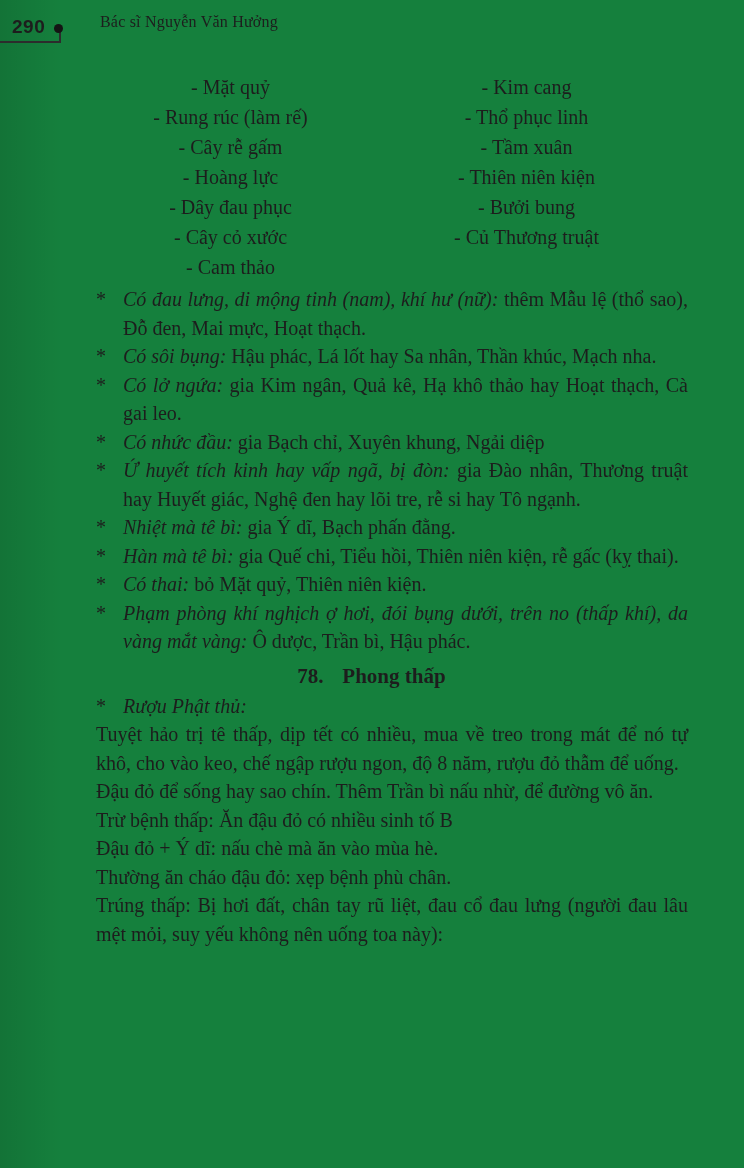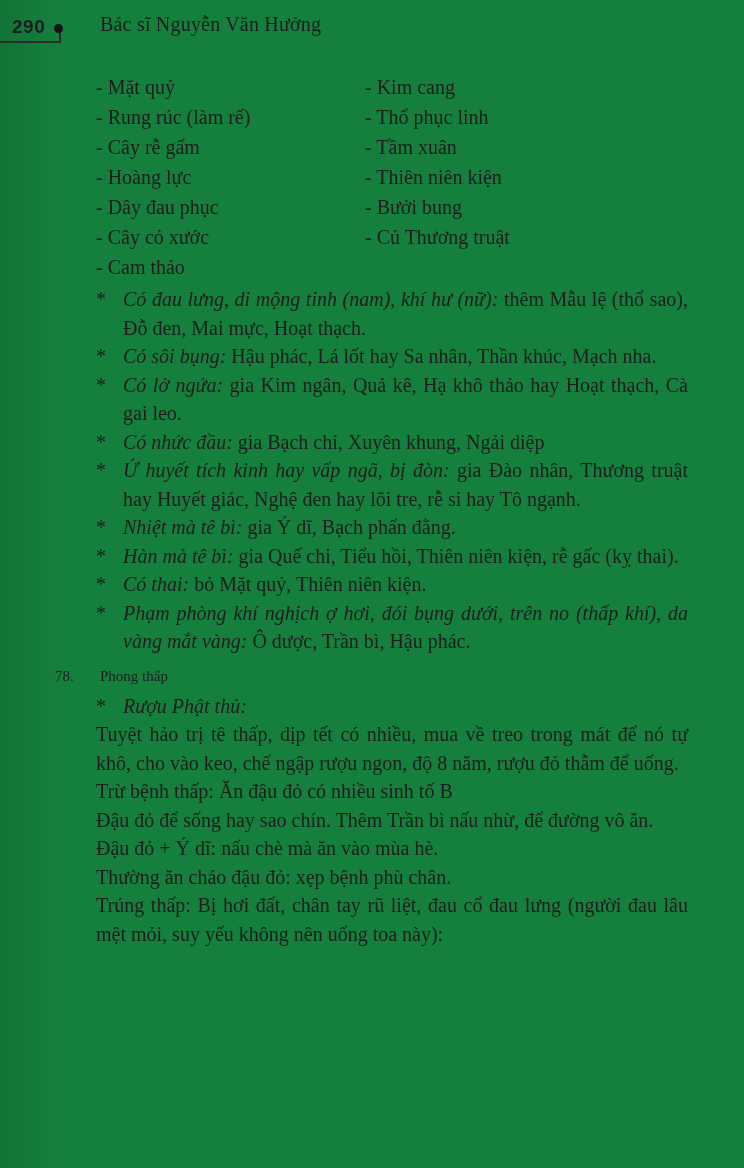--- a/index.html
+++ b/index.html
@@ -26,42 +26,42 @@
   .header-rule {
     position:absolute; left:0; top:31px; width:59px; height:10px;
     border-bottom:2px solid #2c2c2c; border-right:2px solid #2c2c2c;
   }
   .header-bullet {
     position:absolute; left:54px; top:24px; width:9px; height:9px;
     background:#141414; border-radius:50%;
   }
   .header-title {
     position:absolute; left:100px; top:13px;
-    font-size:20px; letter-spacing:0.2px;
+    font-size:16px; letter-spacing:0.2px;
   }
   
   .content {
     position:absolute; left:96px; top:62px; width:592px;
     font-size:20px;
   }
   .herb-grid {
     display:grid; grid-template-columns:269px 1fr;
-    line-height:30px; margin-top:10px;
+    line-height:30px; margin-top:10px;text-align:center;
   }
   .notes { margin-top:3px; }
   .note {
     margin:0; text-align:justify;
     line-height:28.5px;
     padding-left:27px; text-indent:-27px;
   }
   .marker { display:inline-block; width:27px; text-indent:0; }
   .cond { font-style:italic; }
   .sec-heading {
     display:flex; margin-left:-41px; margin-top:6px;
-    font-weight:normal; font-size:15px; line-height:29px;
+    font-weight:bold; font-size:21px; line-height:29px;justify-content:center;
   }
   .sec-num { width:45px; flex:0 0 45px; }
   .recipe {
     margin:1px 0 0 0; line-height:28.5px;
     padding-left:27px; text-indent:-27px;
   }
   .para {
     margin:0; text-align:justify; line-height:28.5px;
   }
 </style>
@@ -108,20 +108,20 @@
     </div>
 
     <div class="sec-heading">
       <span class="sec-num">78.</span>
         <span class="sec-title">Phong thấp</span>
     </div>
 
     <p class="recipe"><span class="marker">*</span><i class="cond">Rượu Phật thủ:</i></p>
 
     <p class="para">Tuyệt hảo trị tê thấp, dịp tết có nhiều, mua về treo trong mát để nó tự khô, cho vào keo, chế ngập rượu ngon, độ 8 năm, rượu đỏ thẫm để uống.</p>
+    <p class="para">Đậu đỏ để sống hay sao chín. Thêm Trần bì nấu nhừ, để đường vô ăn.</p>
     <p class="para">Trừ bệnh thấp: Ăn đậu đỏ có nhiều sinh tố B</p>
-    <p class="para">Đậu đỏ để sống hay sao chín. Thêm Trần bì nấu nhừ, để đường vô ăn.</p>
     <p class="para">Đậu đỏ + Ý dĩ: nấu chè mà ăn vào mùa hè.</p>
     <p class="para">Thường ăn cháo đậu đỏ: xẹp bệnh phù chân.</p>
     <p class="para">Trúng thấp: Bị hơi đất, chân tay rũ liệt, đau cổ đau lưng (người đau lâu mệt mỏi, suy yếu không nên uống toa này):</p>
 
   </div>
 </div>
 
 </body></html>

